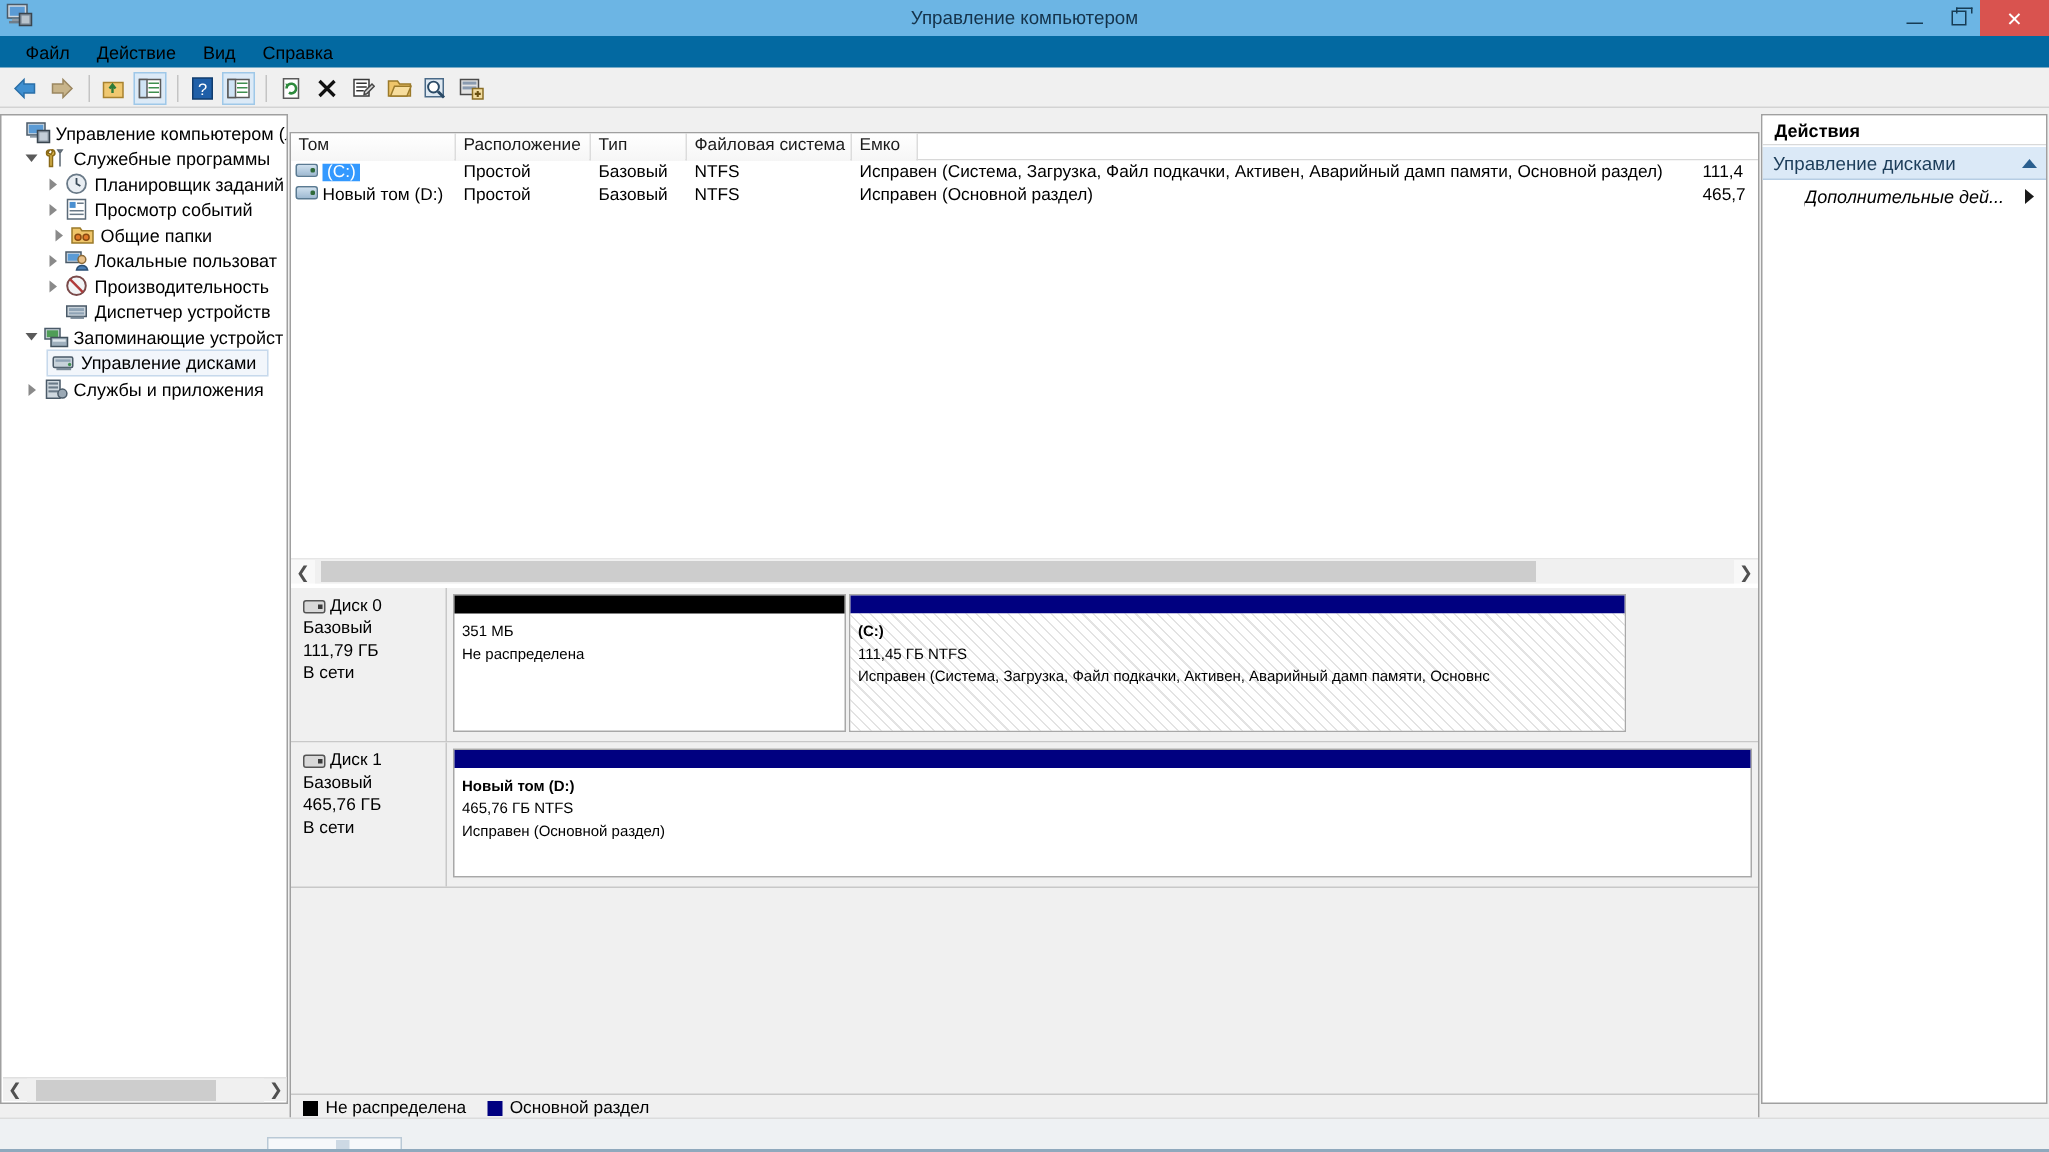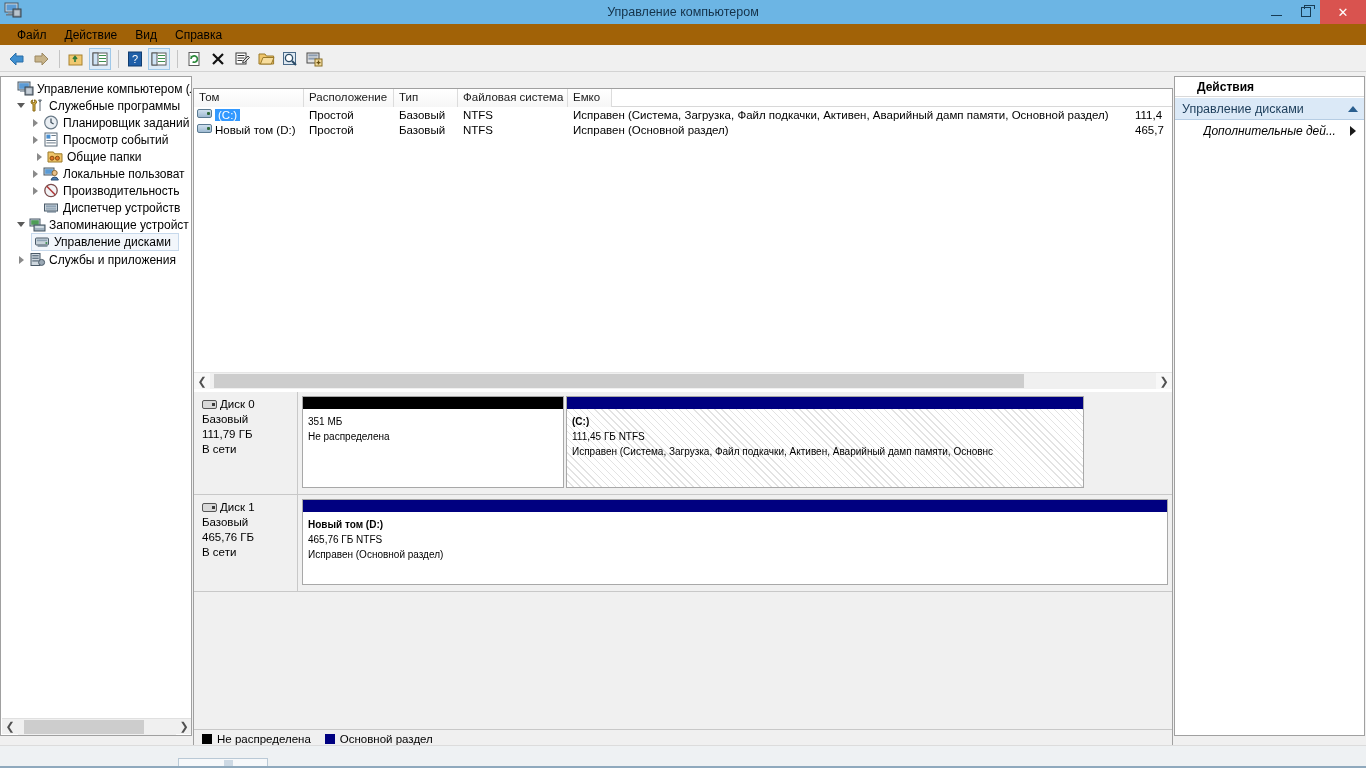--- a/index.html
+++ b/index.html
@@ -41,21 +41,21 @@
     width: 10px; height: 10px; border: 1px solid #173c55; position: relative;
   }
   .wc-max-glyph::after {
     content: ""; position: absolute; left: 2px; top: -3px; width: 9px; height: 3px;
     border: 1px solid #173c55; border-bottom: none;
   }
 
   
   .menubar {
     position: absolute; left: 0; top: 24px; width: 1366px; height: 22px;
-    background: #a16207;
+    background: #0369a1;
     display: flex; align-items: center; padding-left: 8px;
     border-bottom: 1px solid #f0f0f0;
   }
   .menuitem {
     padding: 2px 9px; font-size: 12px; color: #000; line-height: 16px;
     white-space: nowrap;
   }
 
   
   .toolbar {
@@ -214,21 +214,21 @@
   }
   .legend-sw { width: 10px; height: 10px; margin-right: 5px; flex: none; }
   .legend-item { display: flex; align-items: center; margin-right: 14px; }
 
   
   .actions {
     position: absolute; left: 1174px; top: 4px; width: 191px; height: 660px;
     background: #ffffff; border: 1px solid #a0a0a0; overflow: hidden;
   }
   .act-title {
-    height: 20px; line-height: 20px; padding-left: 22px;
+    height: 20px; line-height: 20px; padding-left: 8px;
     font-weight: bold; font-size: 12px; color: #000;
     border-bottom: 1px solid #d9d9d9; background: #ffffff;
   }
   .act-group {
     height: 23px; display: flex; align-items: center;
     background: #dbe9f7; border-top: 1px solid #ffffff;
     border-bottom: 1px solid #b6cde4; padding: 0 6px 0 7px;
   }
   .act-group-label { flex: 1; font-size: 12.5px; color: #1c3d5a; }
   .act-item {

